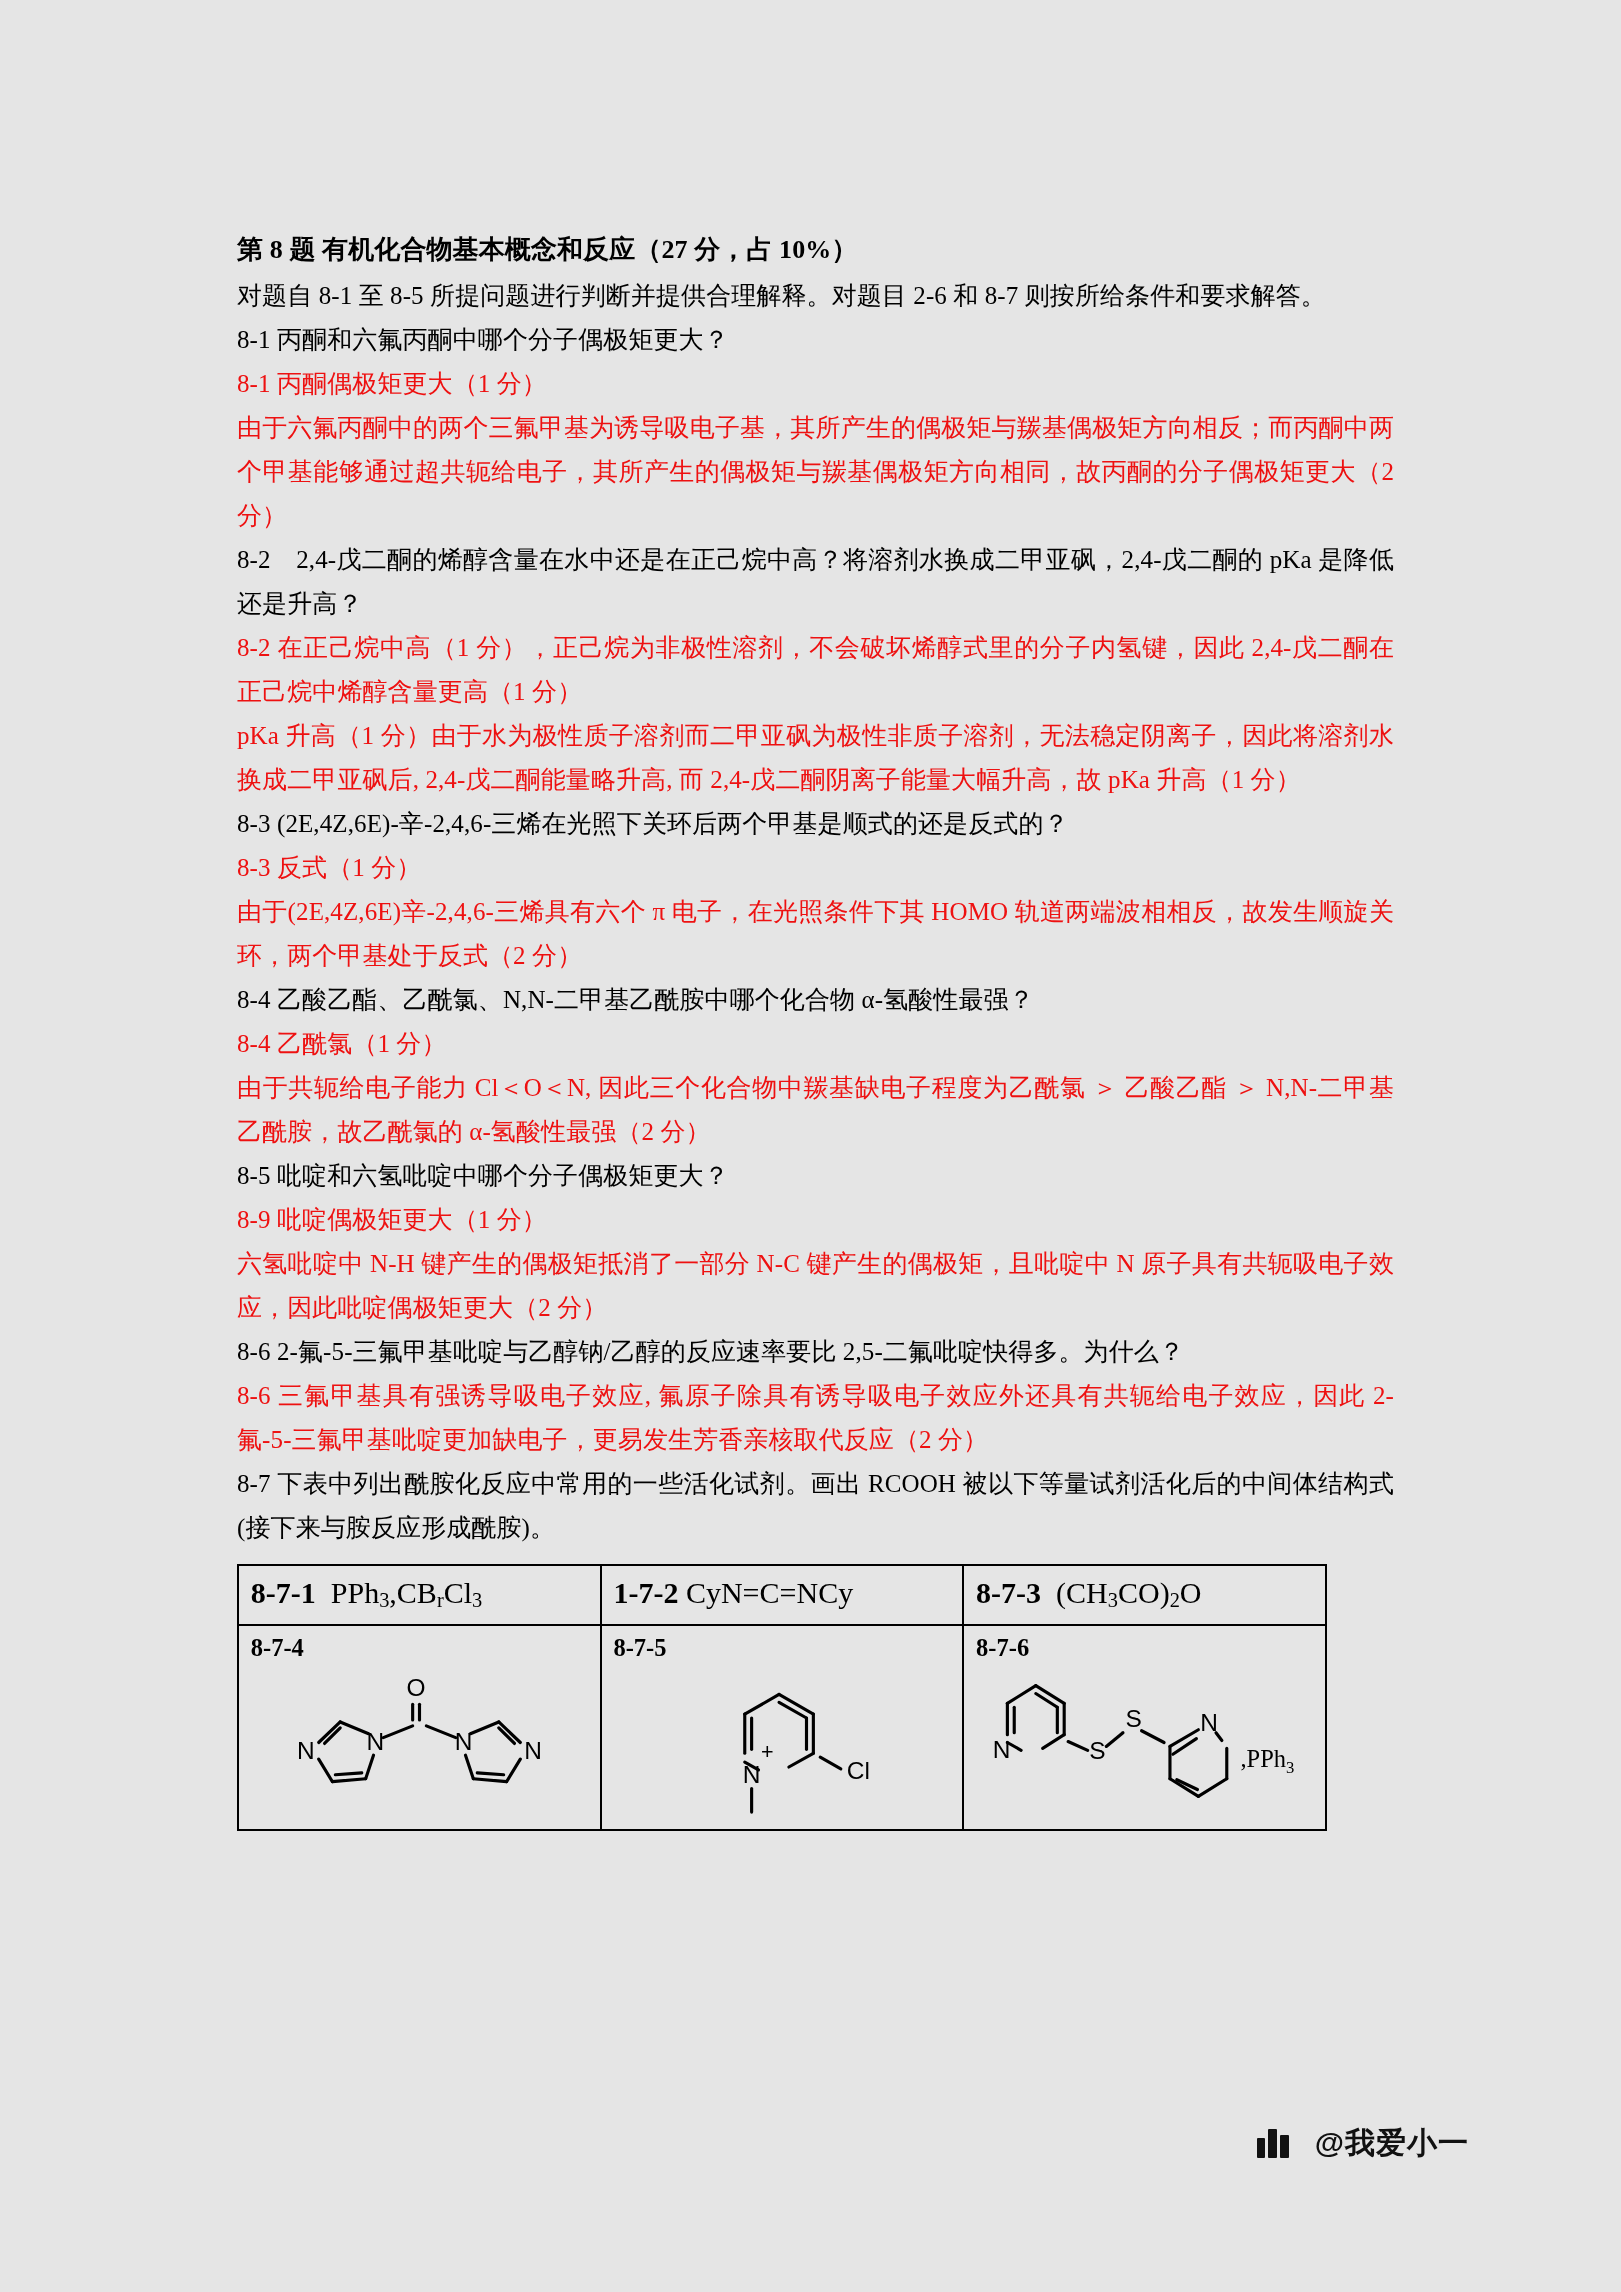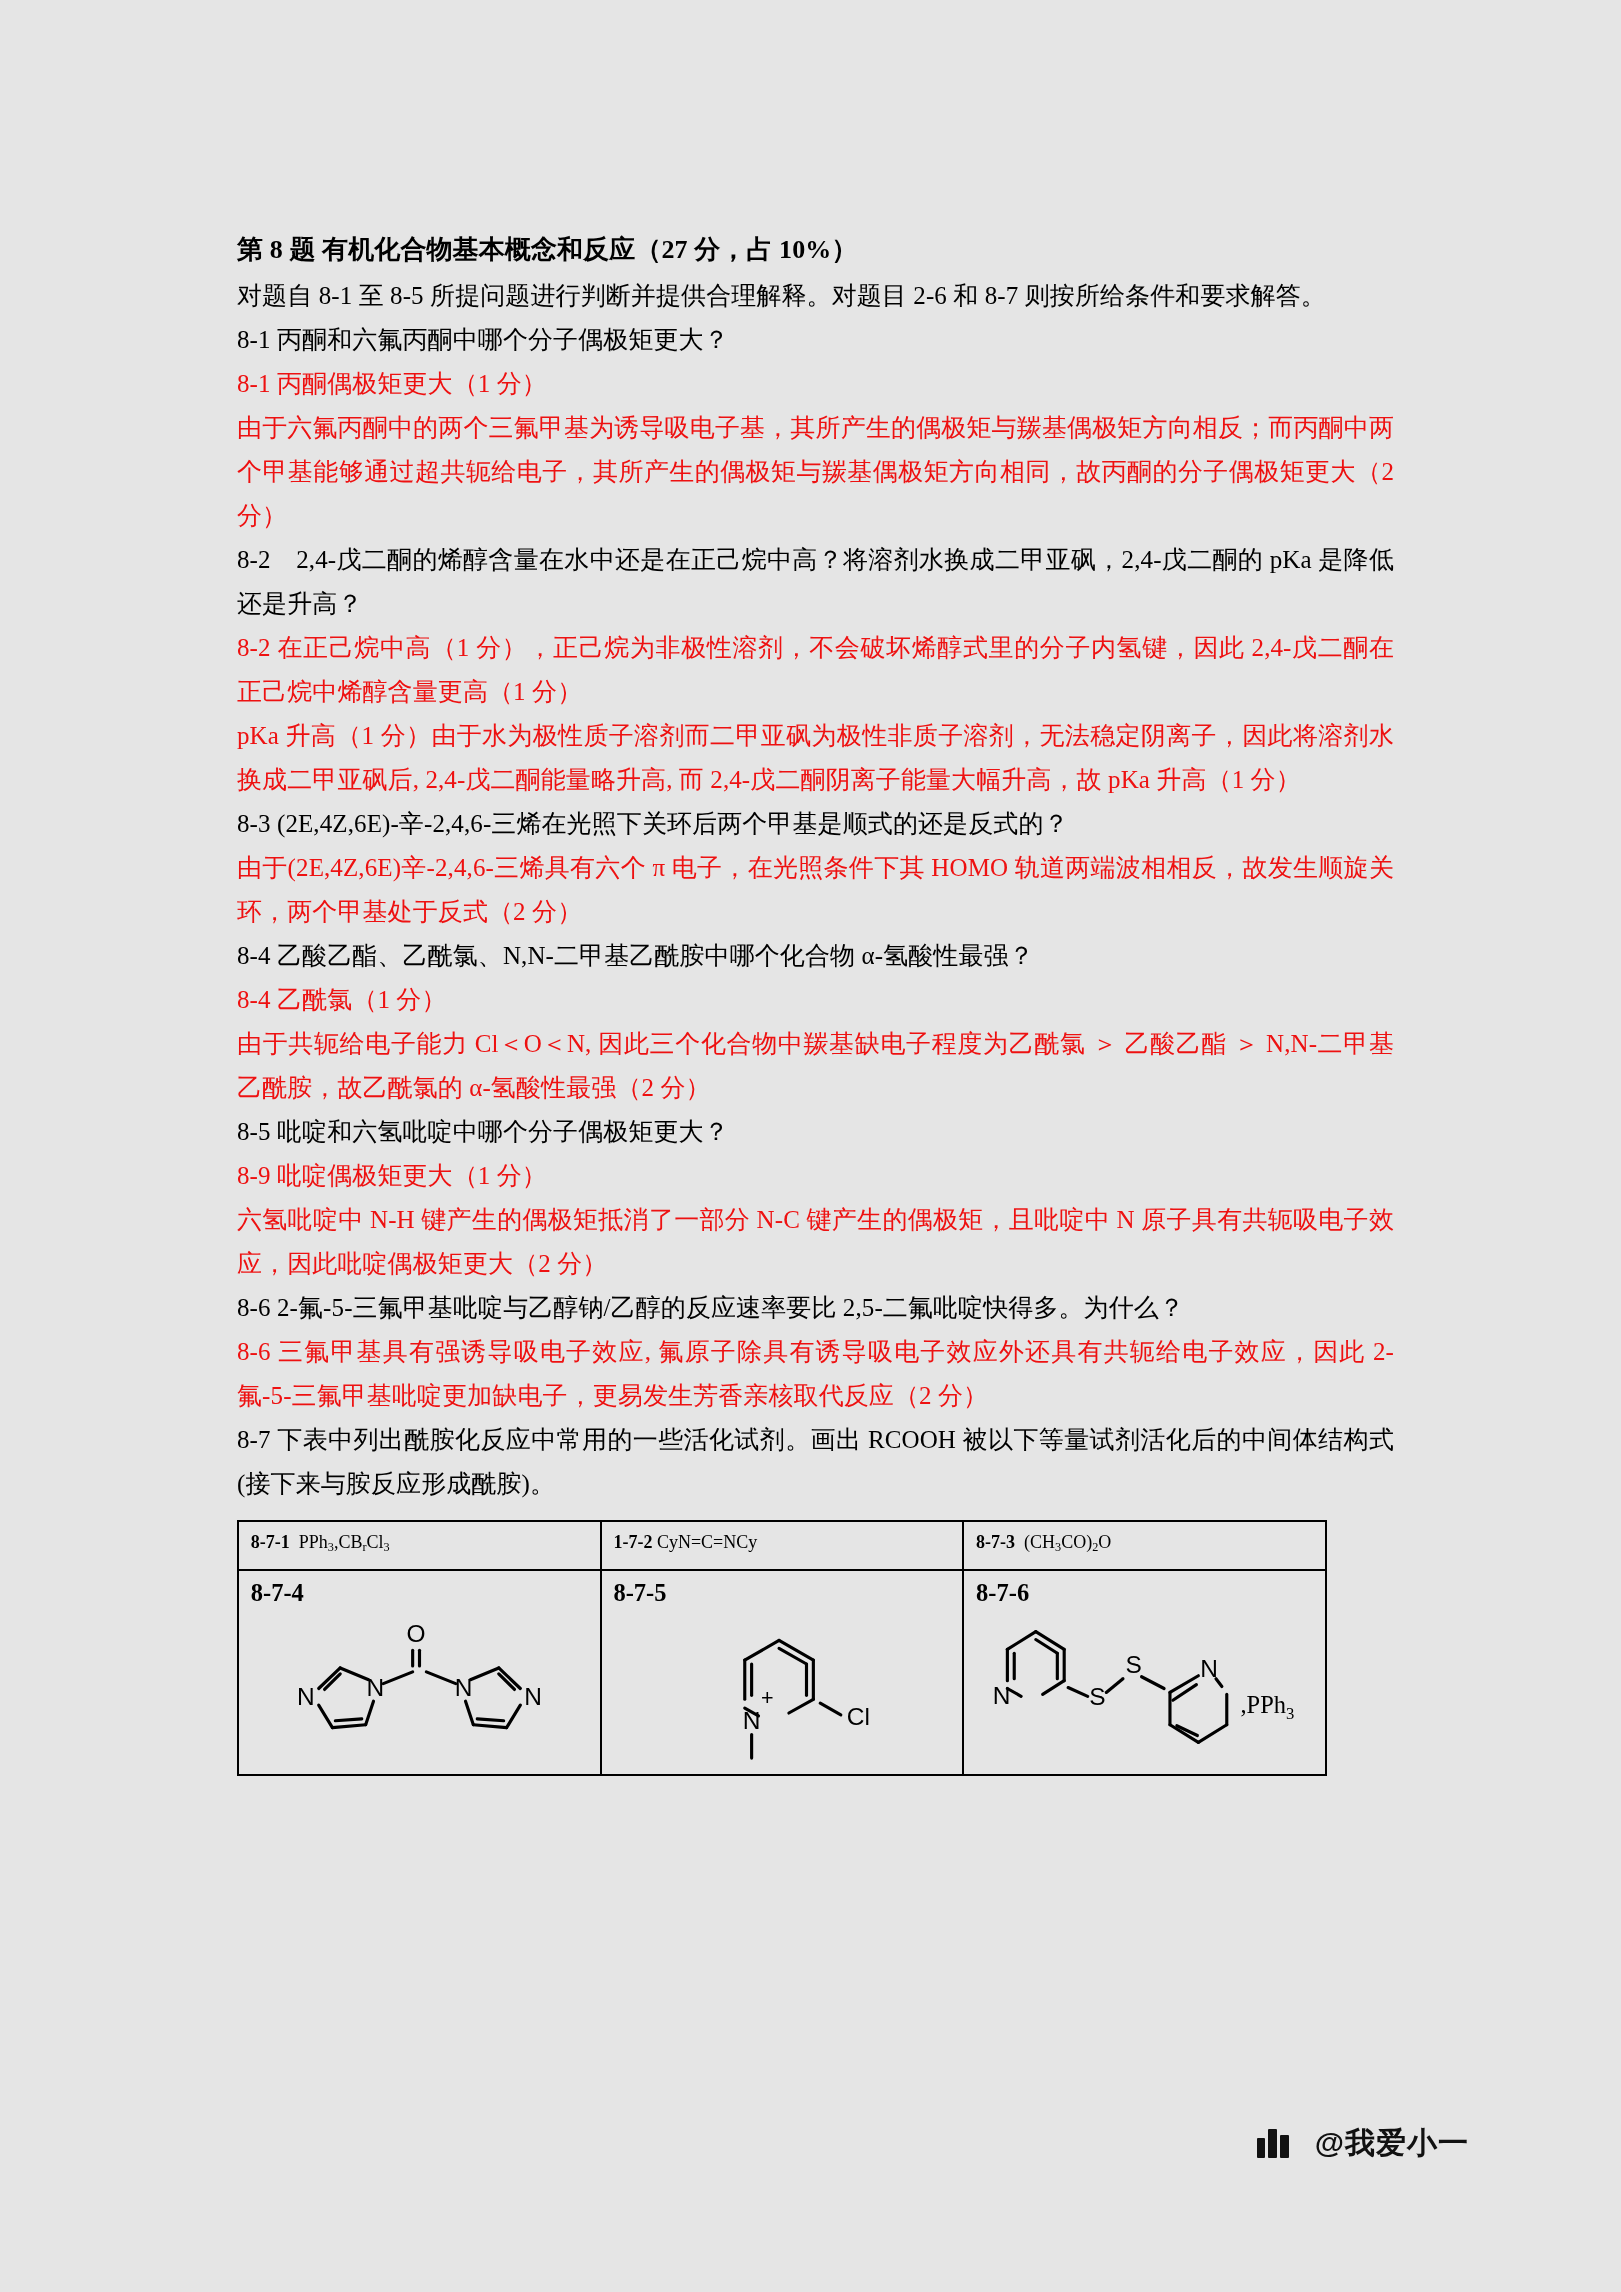--- a/index.html
+++ b/index.html
@@ -58,22 +58,22 @@
     width: 1090px;
     table-layout: fixed;
   }
   .reagent-table td {
     border: 2.5px solid #000000;
     vertical-align: top;
     padding: 6.9px 11.8px 3.9px 11.8px;
   }
   .reagent-table td.header-cell {
     height: 37px;
-    font-size: 18px;
-    line-height: 27px;
+    font-size: 30px;
+    line-height: 40px;
     white-space: nowrap;
   }
   .reagent-table td.struct-cell {
     height: 192px;
     font-size: 24.5px;
     line-height: 29px;
     position: relative;
   }
   .cell-label {
     font-weight: bold;
@@ -136,20 +136,21 @@
 
     <div class="line q para">8-1  丙酮和六氟丙酮中哪个分子偶极矩更大？</div>
     <div class="line ans para">8-1  丙酮偶极矩更大（1 分）</div>
     <div class="line ans para">由于六氟丙酮中的两个三氟甲基为诱导吸电子基，其所产生的偶极矩与羰基偶极矩方向相反；而丙酮中两个甲基能够通过超共轭给电子，其所产生的偶极矩与羰基偶极矩方向相同，故丙酮的分子偶极矩更大（2 分）</div>
 
     <div class="line q para">8-2　2,4-戊二酮的烯醇含量在水中还是在正己烷中高？将溶剂水换成二甲亚砜，2,4-戊二酮的 pKa 是降低还是升高？</div>
     <div class="line ans para">8-2  在正己烷中高（1 分），正己烷为非极性溶剂，不会破坏烯醇式里的分子内氢键，因此 2,4-戊二酮在正己烷中烯醇含量更高（1 分）</div>
     <div class="line ans para">pKa 升高（1 分）由于水为极性质子溶剂而二甲亚砜为极性非质子溶剂，无法稳定阴离子，因此将溶剂水换成二甲亚砜后, 2,4-戊二酮能量略升高, 而 2,4-戊二酮阴离子能量大幅升高，故 pKa 升高（1 分）</div>
 
     <div class="line q para">8-3  (2E,4Z,6E)-辛-2,4,6-三烯在光照下关环后两个甲基是顺式的还是反式的？</div>
+    <div class="line ans para">8-3  反式（1 分）</div>
     <div class="line ans para">由于(2E,4Z,6E)辛-2,4,6-三烯具有六个 π 电子，在光照条件下其 HOMO 轨道两端波相相反，故发生顺旋关环，两个甲基处于反式（2 分）</div>
 
     <div class="line q para">8-4  乙酸乙酯、乙酰氯、N,N-二甲基乙酰胺中哪个化合物 α-氢酸性最强？</div>
     <div class="line ans para">8-4  乙酰氯（1 分）</div>
     <div class="line ans para">由于共轭给电子能力 Cl＜O＜N, 因此三个化合物中羰基缺电子程度为乙酰氯 ＞ 乙酸乙酯 ＞ N,N-二甲基乙酰胺，故乙酰氯的 α-氢酸性最强（2 分）</div>
 
     <div class="line q para">8-5  吡啶和六氢吡啶中哪个分子偶极矩更大？</div>
     <div class="line ans para">8-9  吡啶偶极矩更大（1 分）</div>
     <div class="line ans para">六氢吡啶中 N-H 键产生的偶极矩抵消了一部分 N-C 键产生的偶极矩，且吡啶中 N 原子具有共轭吸电子效应，因此吡啶偶极矩更大（2 分）</div>
 

